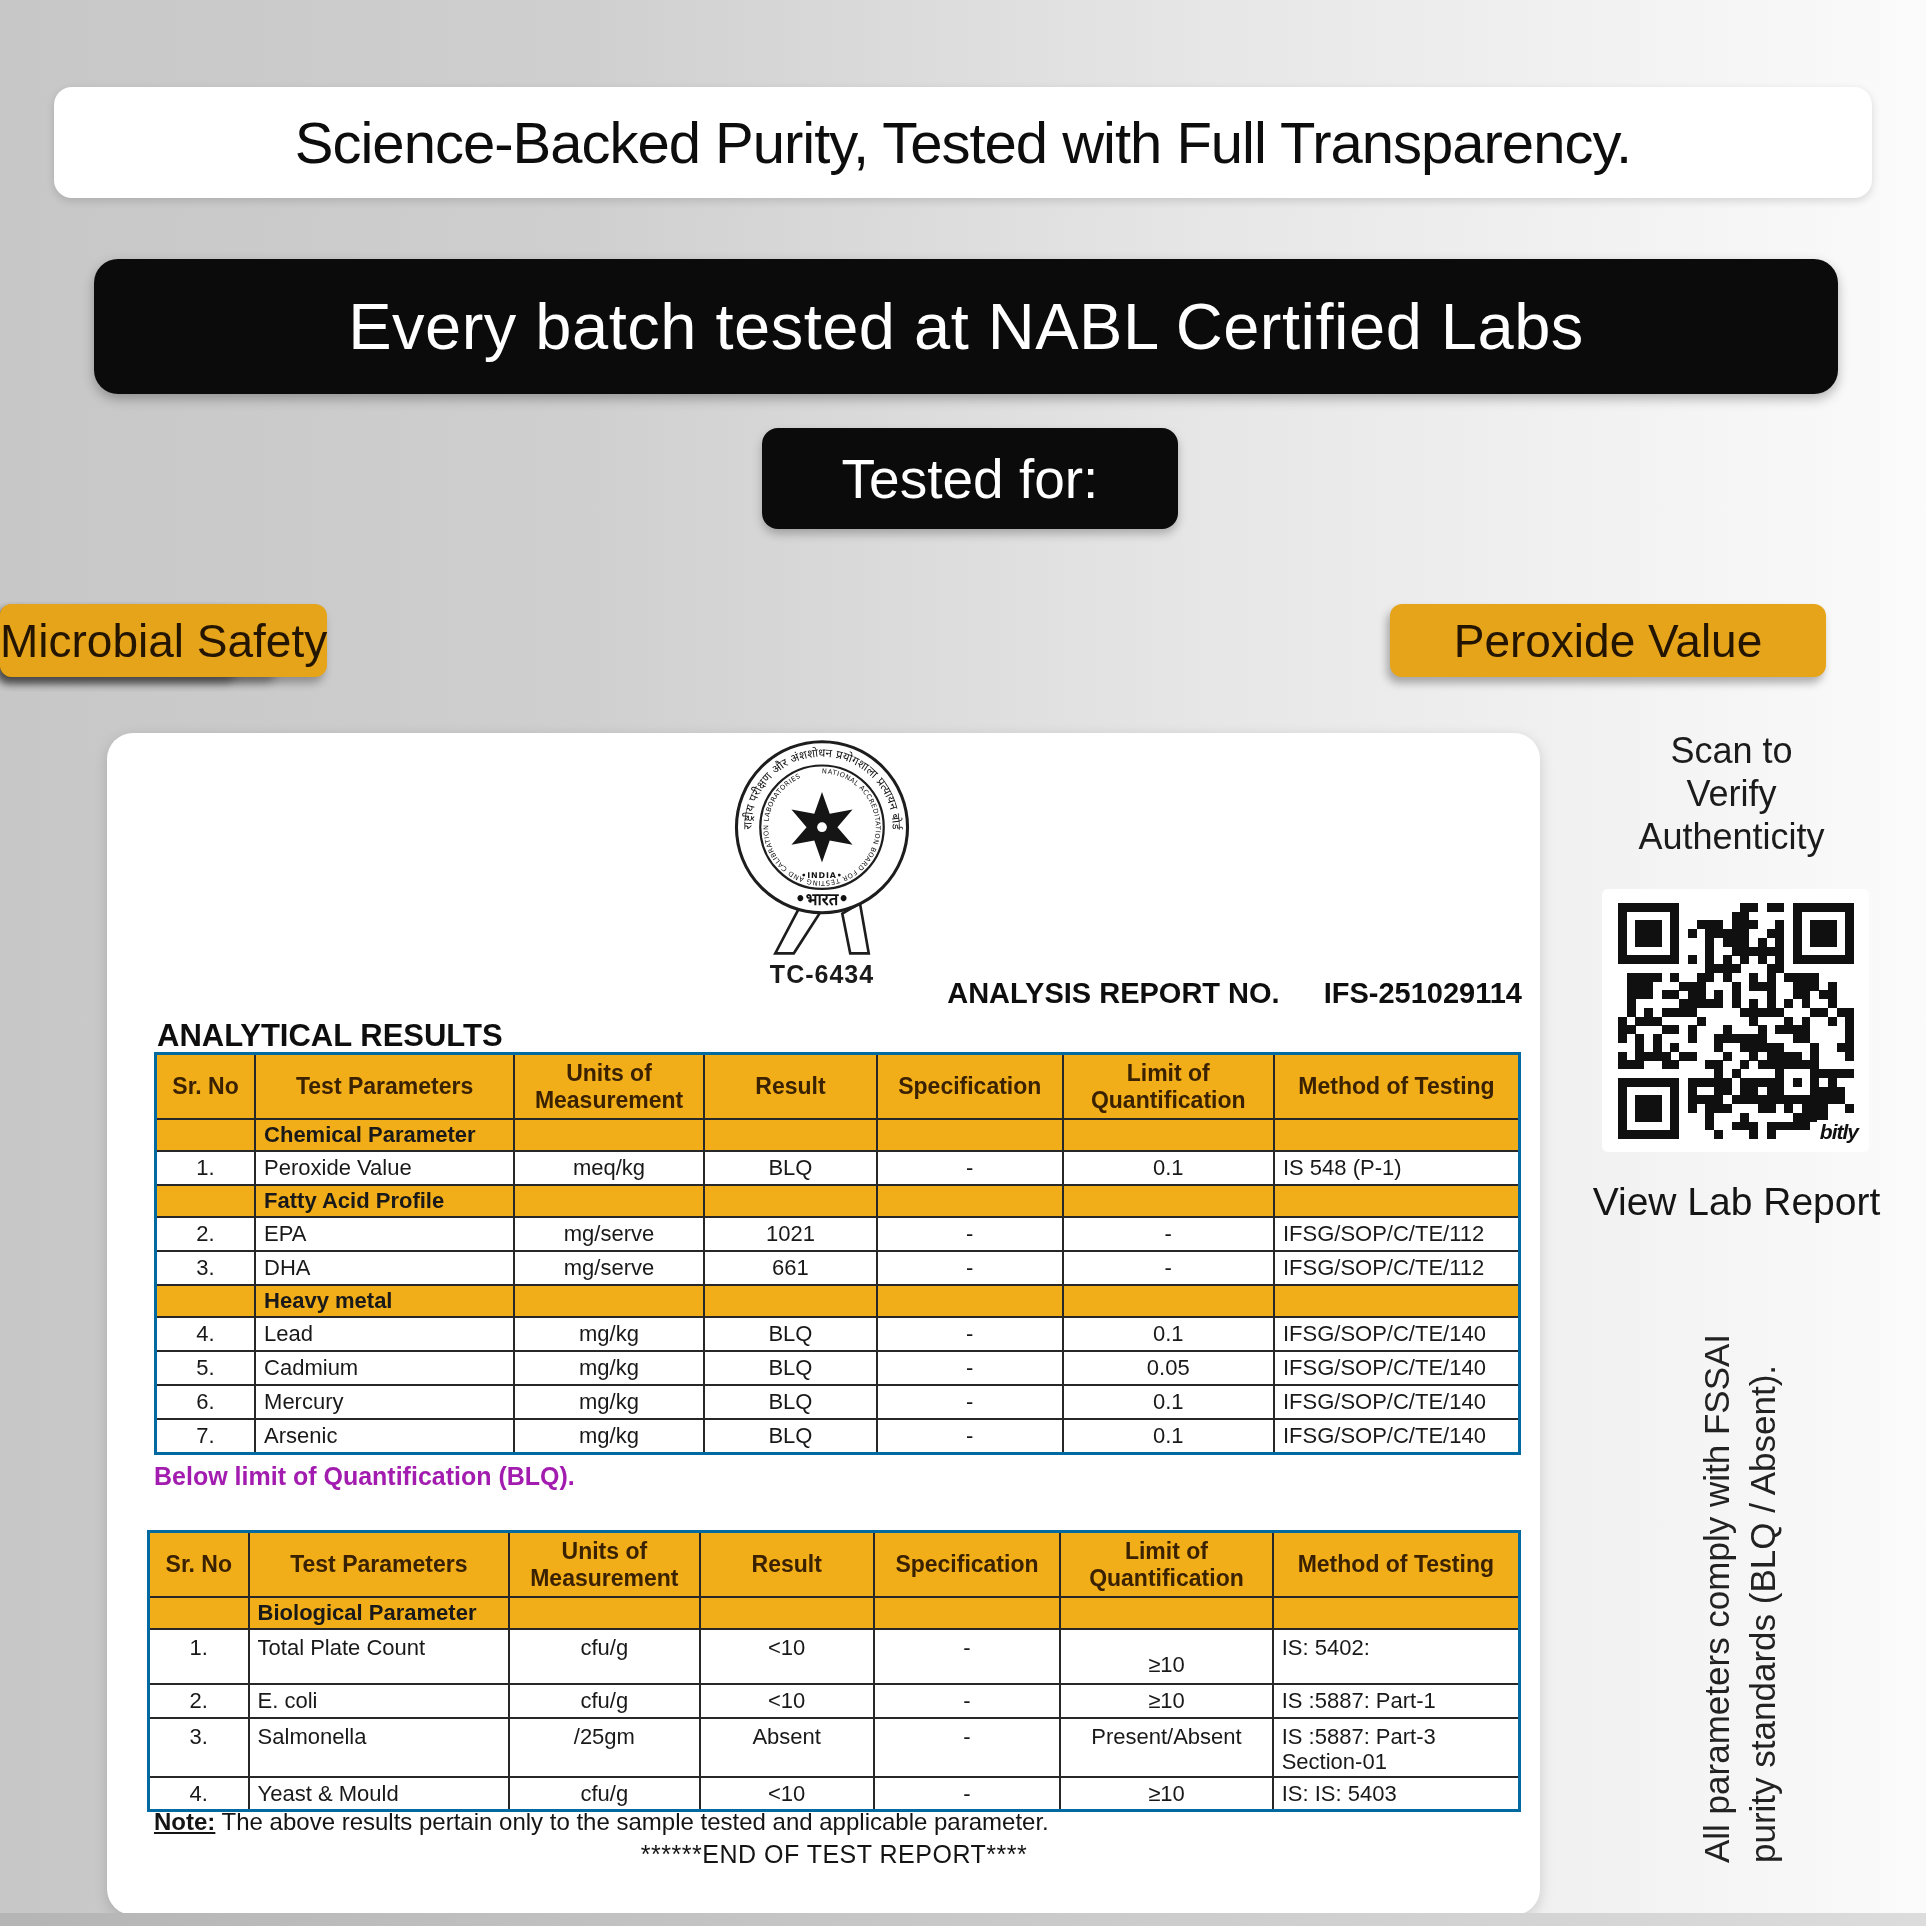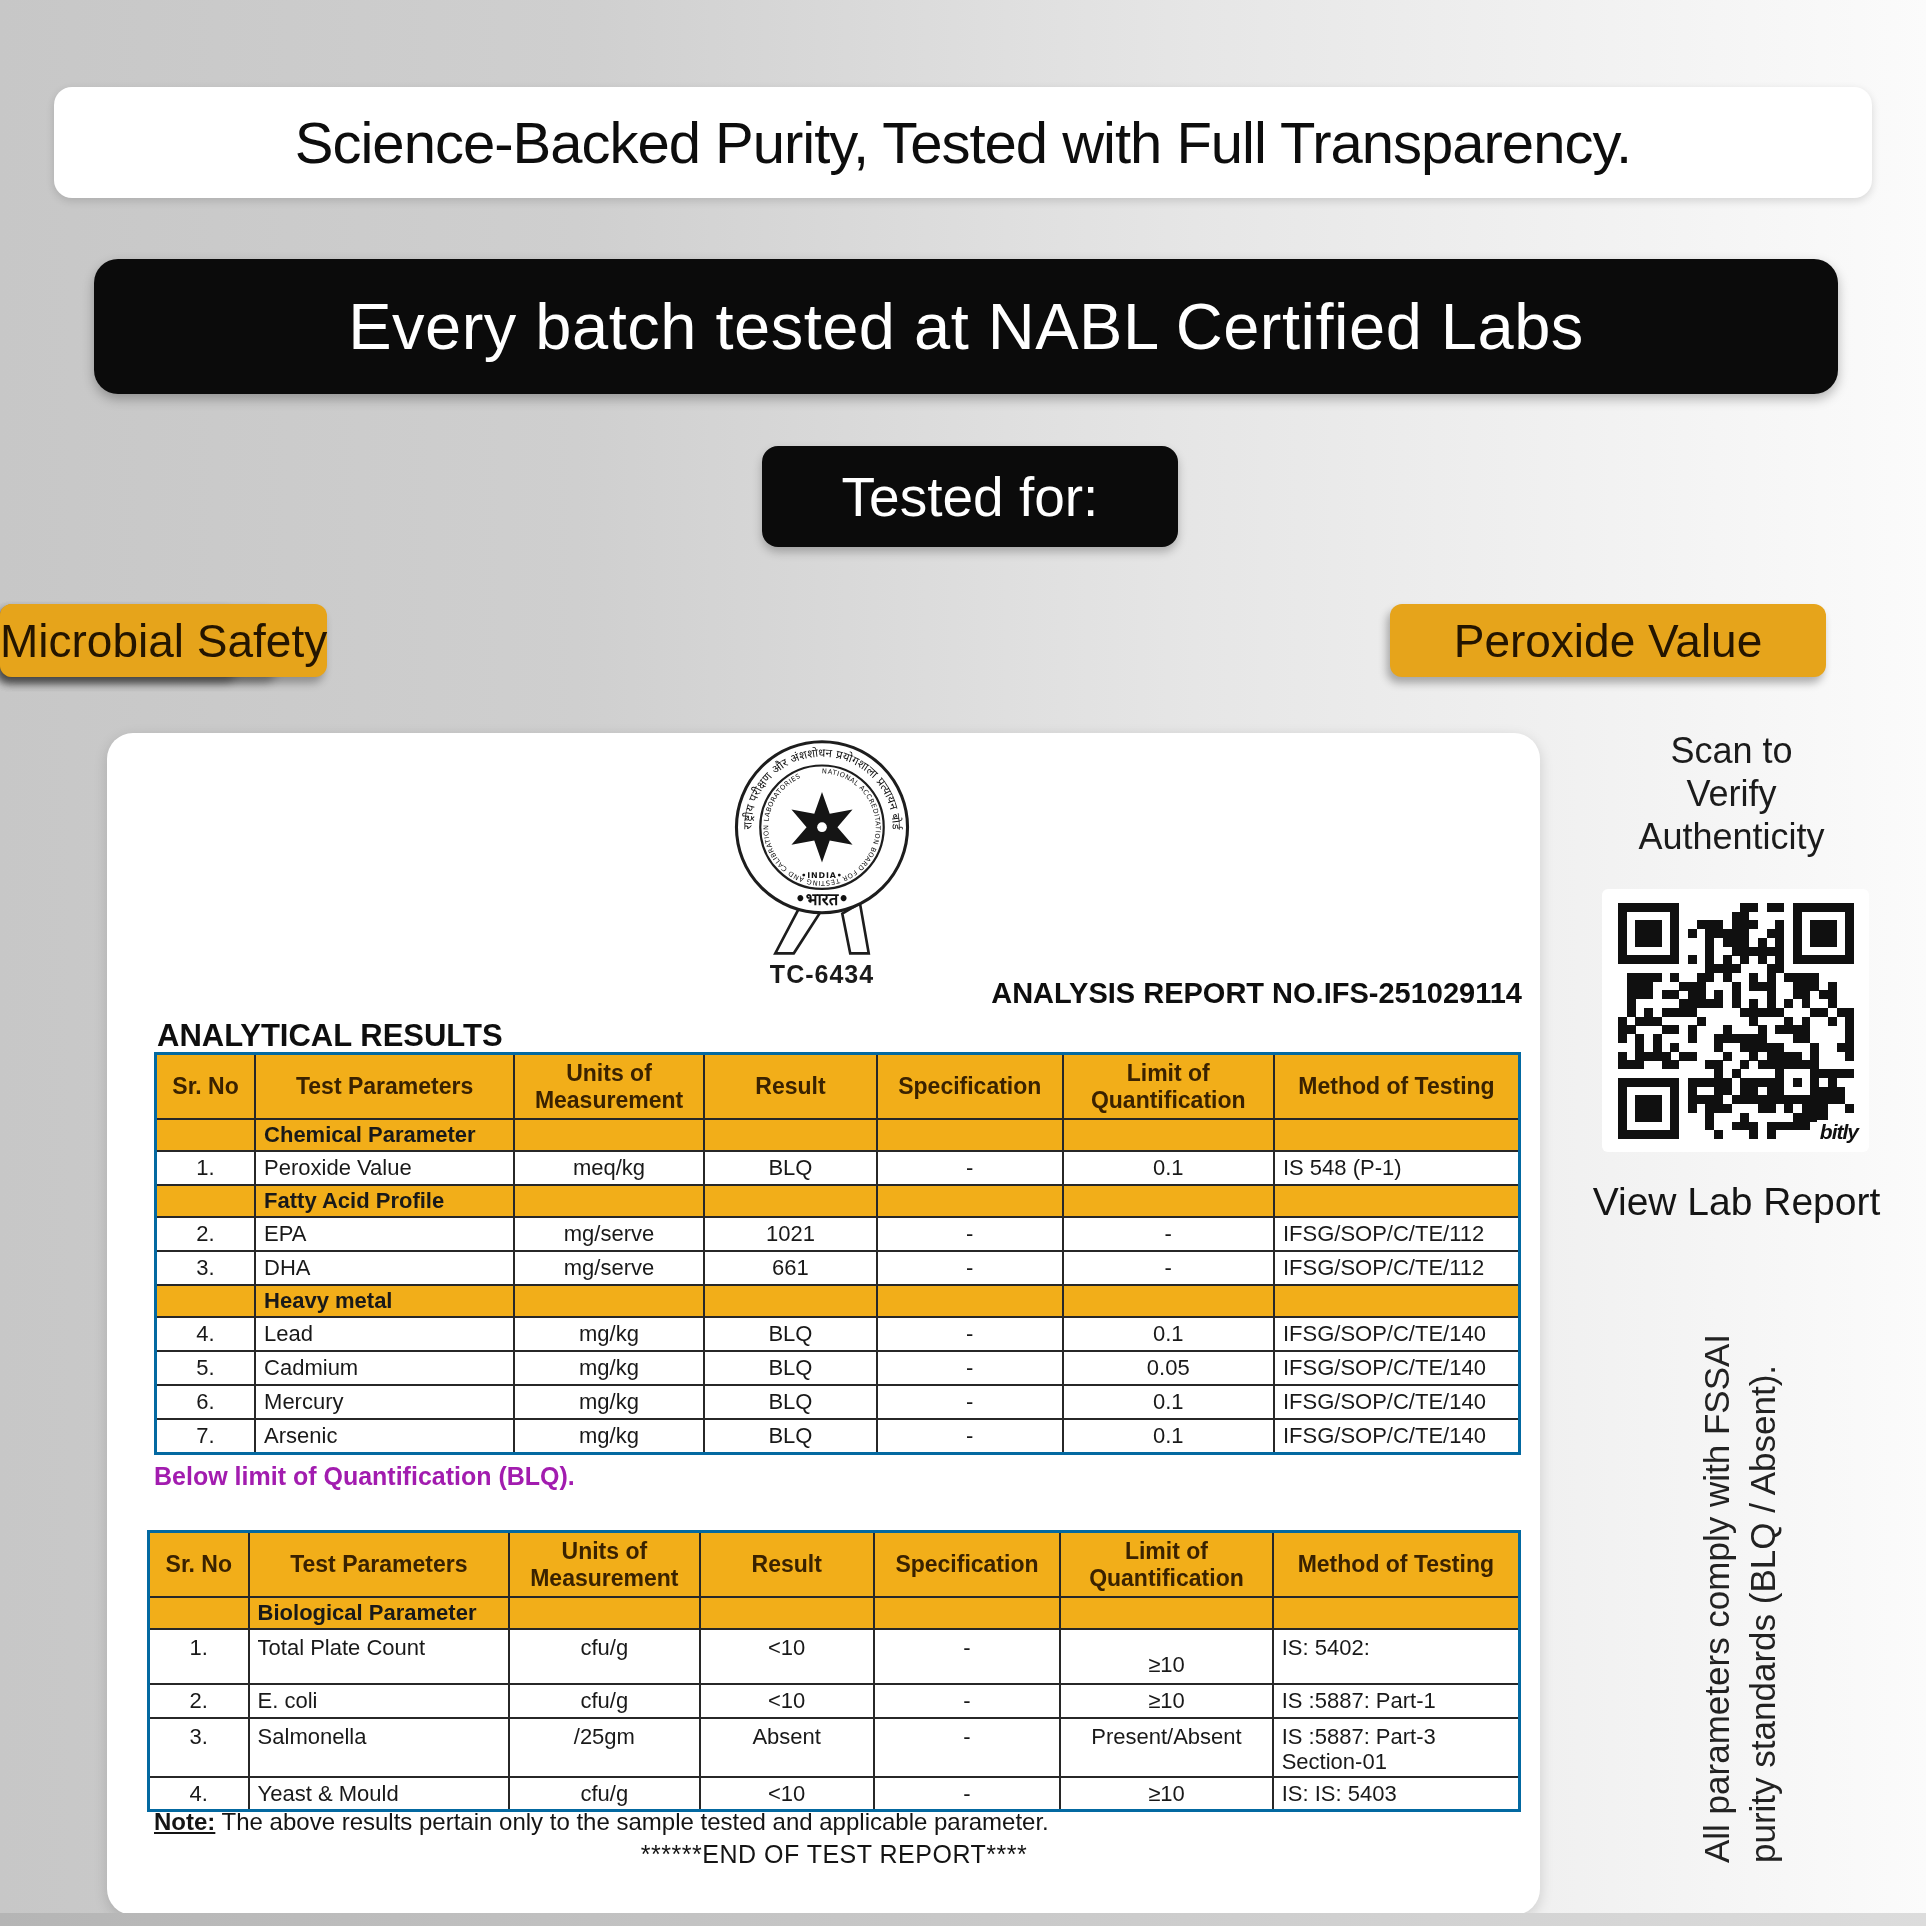--- a/index.html
+++ b/index.html
@@ -12,21 +12,21 @@
     background:linear-gradient(90deg,#b5b5b5,#dcdcdc);}
   
   .title-box{position:absolute;left:54px;top:87px;width:1818px;height:111px;background:#ffffff;
     border-radius:18px;display:flex;align-items:center;justify-content:center;
     box-shadow:0 3px 9px rgba(0,0,0,.14);}
   .title-box span{font-size:58px;font-weight:400;letter-spacing:-1px;color:#0d0d0d;white-space:nowrap;}
   .banner{position:absolute;left:94px;top:259px;width:1744px;height:135px;background:var(--banner,#0b0b0b);
     border-radius:24px;display:flex;align-items:center;justify-content:center;color:#fff;
     box-shadow:0 5px 12px rgba(0,0,0,.28);}
   .banner span{font-size:65px;font-weight:400;letter-spacing:0.5px;white-space:nowrap;}
-  .tested-for{position:absolute;left:762px;top:446px;width:416px;height:101px;background:var(--banner,#0b0b0b);
+  .tested-for{position:absolute;left:762px;top:428px;width:416px;height:101px;background:var(--banner,#0b0b0b);
     border-radius:16px;display:flex;align-items:center;justify-content:center;color:#fff;
     box-shadow:0 5px 10px rgba(0,0,0,.25);}
   .tested-for span{font-size:55px;font-weight:400;}
   .pill{position:absolute;top:604px;height:73px;background:var(--accent,#E6A41B);border-radius:12px;
     display:flex;align-items:center;justify-content:center;color:#241500;
     box-shadow:-3px 6px 8px rgba(0,0,0,.30);}
   .pill span{font-size:46px;font-weight:400;white-space:nowrap;}
   .pill:nth-of-type(1){left:104px;width:410px;}
   .pill:nth-of-type(2){left:580px;width:331px;}
   .pill:nth-of-type(3){left:968px;width:360px;}
@@ -35,21 +35,21 @@
   .card{position:absolute;left:107px;top:733px;width:1433px;height:1182px;background:#fff;
     border-radius:26px;box-shadow:0 4px 14px rgba(0,0,0,.15);}
   .intertek{position:absolute;left:16px;top:95px;}
   .intertek .logo{position:relative;font-size:73px;font-weight:700;letter-spacing:-4px;color:#1c1c1c;line-height:1;}
   .intertek .logo-dot{position:absolute;left:7px;top:3px;width:15px;height:15px;border-radius:50%;
     background:#E2A318;}
   .intertek .tagline{font-size:22px;font-weight:700;color:#141414;margin-top:12px;letter-spacing:0px;}
   .seal-wrap{position:absolute;left:611px;top:4px;width:208px;text-align:center;}
   .seal-wrap svg{display:block;margin:0 auto;}
   .tc-code{font-size:25px;font-weight:700;color:#1a1a1a;letter-spacing:1px;margin-top:2px;}
-  .report-no{position:absolute;right:18px;top:244px;display:flex;align-items:center;}
+  .report-no{position:absolute;right:18px;top:244px;display:flex;gap:44px;align-items:center;}
   .report-no span{font-size:29px;font-weight:700;color:#0e0e0e;white-space:nowrap;}
   .analytical{position:absolute;left:50px;top:285px;font-size:31px;font-weight:700;letter-spacing:0px;color:#0e0e0e;}
   table.results{position:absolute;border-collapse:collapse;table-layout:fixed;
     border:3px solid #0369a1;background:#fff;}
   #t1{left:47px;top:319px;width:1367px;}
   #t2{left:40px;top:797px;width:1374px;}
   table.results col.c0{width:7.3%;} table.results col.c1{width:19.0%;}
   table.results col.c2{width:13.9%;} table.results col.c3{width:12.7%;}
   table.results col.c4{width:13.6%;} table.results col.c5{width:15.5%;}
   table.results col.c6{width:18.0%;}

